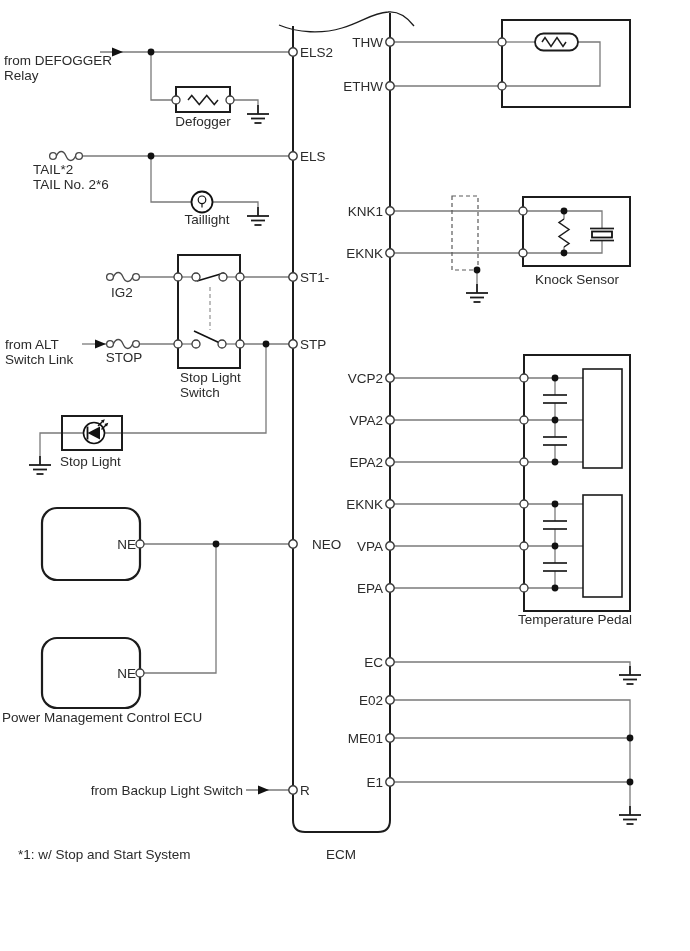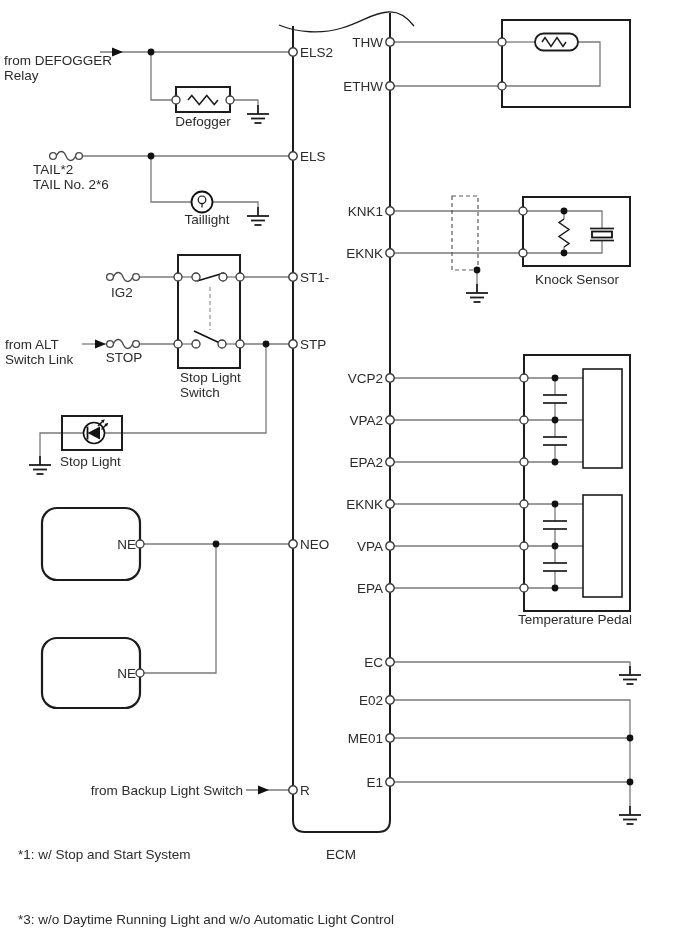--- a/index.html
+++ b/index.html
@@ -260,21 +260,21 @@
         <use href="#sterm" x="524" y="504"></use>
     <use href="#sterm" x="524" y="546"></use>
         <use href="#sterm" x="524" y="588"></use>
   </g>
 </svg>
 
   <span class="lbl vc" style="left:300px;top:52px">ELS2</span>
   <span class="lbl vc" style="left:300px;top:156px">ELS</span>
   <span class="lbl vc" style="left:300px;top:277px">ST1-</span>
   <span class="lbl vc" style="left:300px;top:344px">STP</span>
-  <span class="lbl vc" style="left:300px;top:544px">NEO</span>
+  <span class="lbl vc" style="left:312px;top:544px">NEO</span>
   <span class="lbl vc" style="left:300px;top:790px">R</span>
 
   <span class="lbl rvc" style="left:383px;top:42px">THW</span>
   <span class="lbl rvc" style="left:383px;top:86px">ETHW</span>
   <span class="lbl rvc" style="left:383px;top:211px">KNK1</span>
   <span class="lbl rvc" style="left:383px;top:253px">EKNK</span>
   <span class="lbl rvc" style="left:383px;top:378px">VCP2</span>
   <span class="lbl rvc" style="left:383px;top:420px">VPA2</span>
   <span class="lbl rvc" style="left:383px;top:462px">EPA2</span>
   <span class="lbl rvc" style="left:383px;top:504px">EKNK</span>
@@ -293,22 +293,22 @@
   <span class="lbl cx" style="left:207px;top:212px">Taillight</span>
   <span class="lbl cx" style="left:122px;top:285px">IG2</span>
   <span class="lbl" style="left:5px;top:337px">from ALT
 Switch Link</span>
   <span class="lbl cx" style="left:124px;top:350px">STOP</span>
   <span class="lbl" style="left:180px;top:370px">Stop Light
 Switch</span>
   <span class="lbl" style="left:60px;top:454px">Stop Light</span>
   <span class="lbl rvc" style="left:136px;top:544px">NE</span>
   <span class="lbl rvc" style="left:136px;top:673px">NE</span>
+  <span class="lbl" style="left:2px;top:710px">Power Management Control ECU</span>
   <span class="lbl rvc" style="left:243px;top:790px">from Backup Light Switch</span>
 
   <span class="lbl cx" style="left:577px;top:272px">Knock Sensor</span>
   <span class="lbl cx" style="left:575px;top:612px">Temperature Pedal</span>
 
   <span class="lbl cx" style="left:341px;top:847px">ECM</span>
   <span class="lbl" style="left:18px;top:847px">*1: w/ Stop and Start System</span>
-  <span class="lbl" style="left:18px;top:912px">*3: w/o Daytime Running Light and w/o Automatic Light Control</span>
 
 </div>
 
 </body></html>

